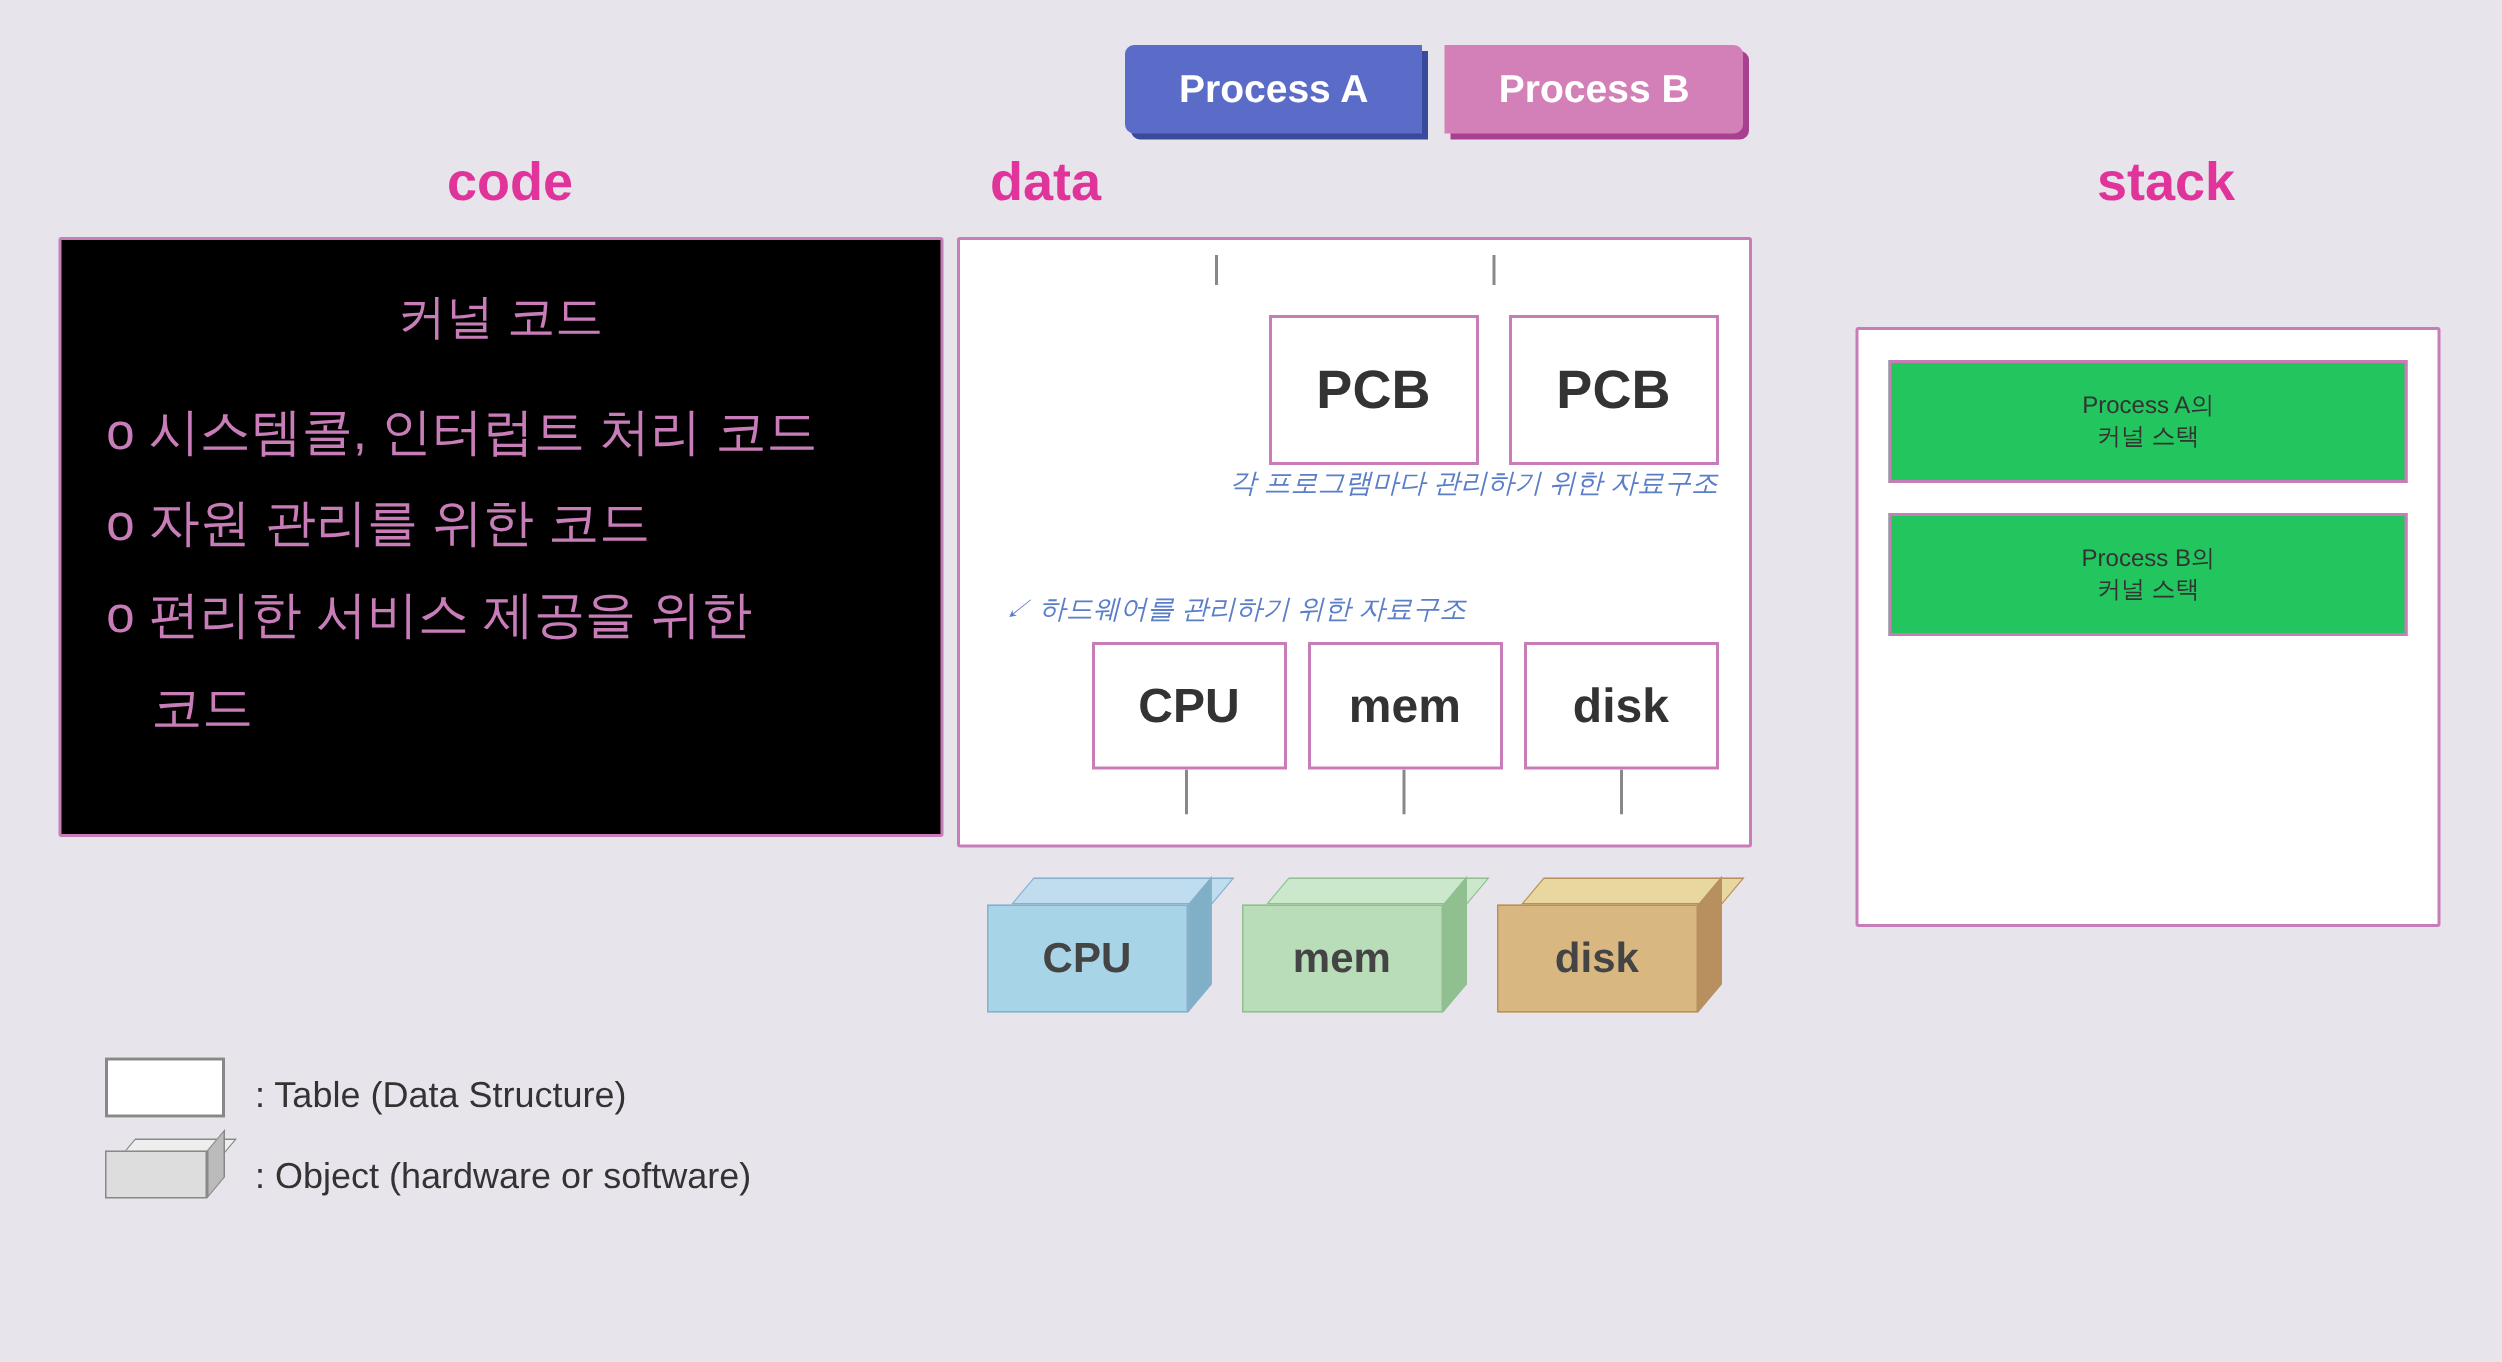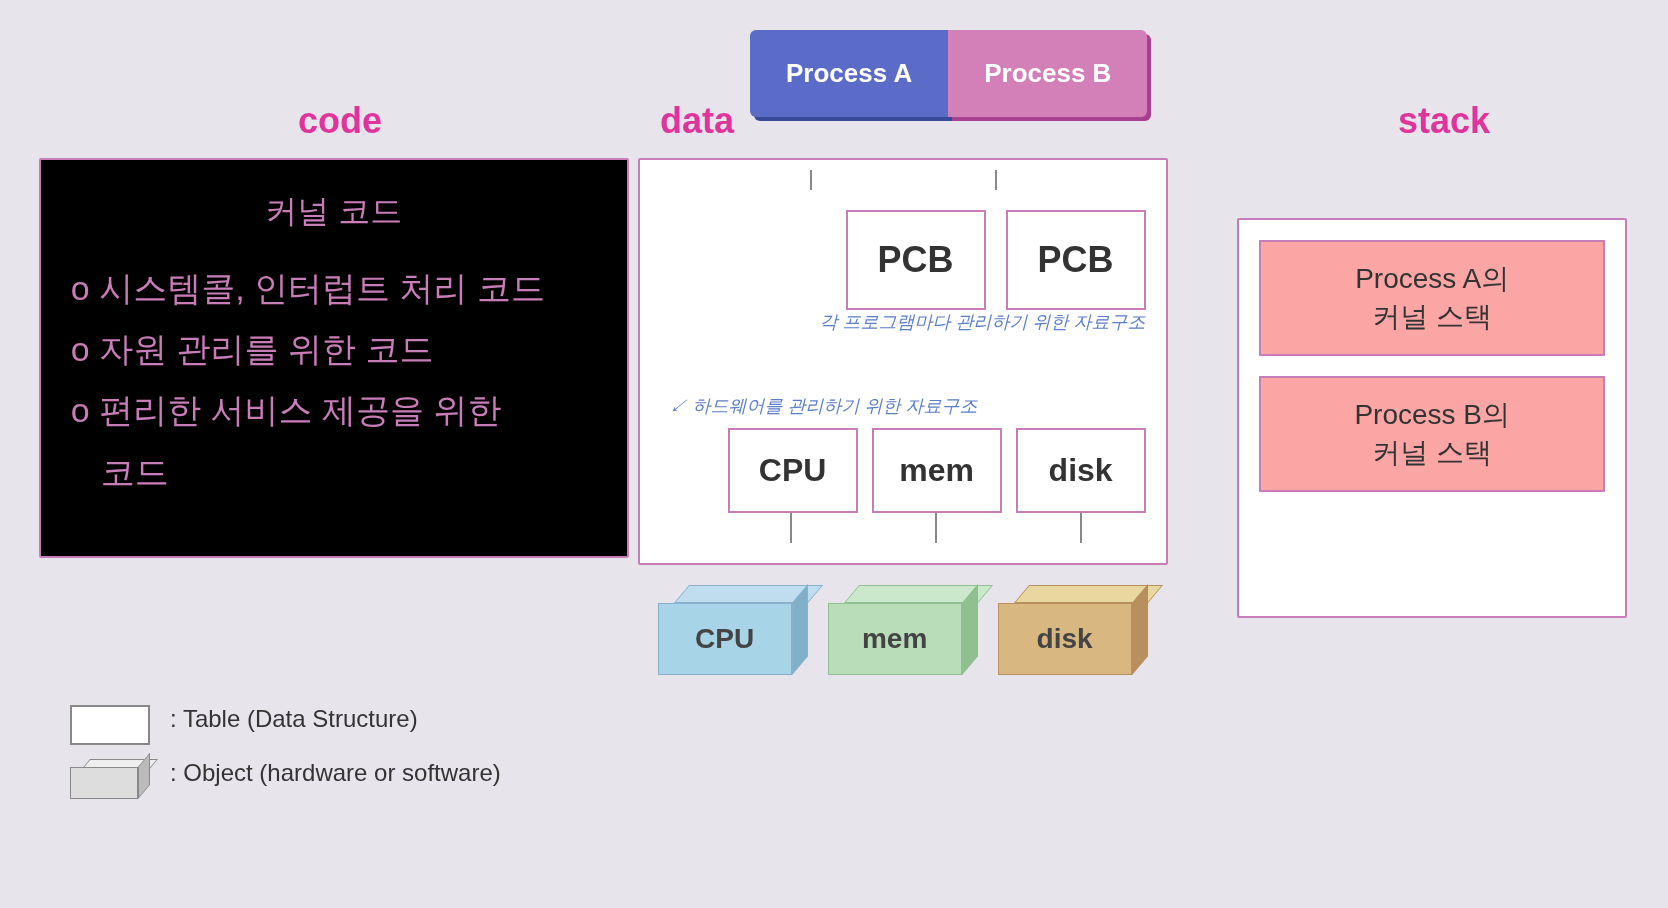--- a/index.html
+++ b/index.html
@@ -77,37 +77,38 @@
       flex-direction: column;
       align-items: center;
       width: 540px;
     }
 
     .process-btn-a {
       background: #5b6bc8;
       color: white;
       font-size: 26px;
       font-weight: bold;
-      padding: 28px 36px;
+      padding: 14px 36px;
       border: none;
       border-radius: 6px 0 0 6px;
       cursor: pointer;
       box-shadow: 4px 4px 0 #3a4a9a;
     }
 
     .process-btn-b {
       background: #d480b8;
       color: white;
       font-size: 26px;
       font-weight: bold;
       padding: 14px 36px;
       border: none;
       border-radius: 0 6px 6px 0;
       cursor: pointer;
       box-shadow: 4px 4px 0 #a84090;
+      margin-left: 15px;
     }
 
     .data-main-box {
       border: 2px solid #c87cb8;
       background: white;
       width: 530px;
       min-height: 400px;
       padding: 20px 20px 20px 20px;
       border-radius: 2px;
       display: flex;
@@ -198,40 +199,40 @@
       padding: 20px;
       border-radius: 2px;
       display: flex;
       flex-direction: column;
       gap: 20px;
       margin-top: 60px;
     }
 
     .stack-item-box {
       border: 2px solid #c87cb8;
-      background: #fca5a5;
+      background: #22c55e;
       padding: 18px 14px;
       text-align: center;
-      font-size: 28px;
+      font-size: 16px;
       color: #333;
     }
 
     
     .legend {
       margin-top: 30px;
       padding-left: 40px;
       display: flex;
       flex-direction: column;
       gap: 14px;
     }
 
     .legend-item {
       display: flex;
       flex-direction: row;
-      align-items: flex-start;
+      align-items: flex-end;
       gap: 20px;
       font-size: 24px;
       color: #333;
     }
 
     .legend-box {
       width: 80px;
       height: 40px;
       border: 2px solid #888;
       background: white;

